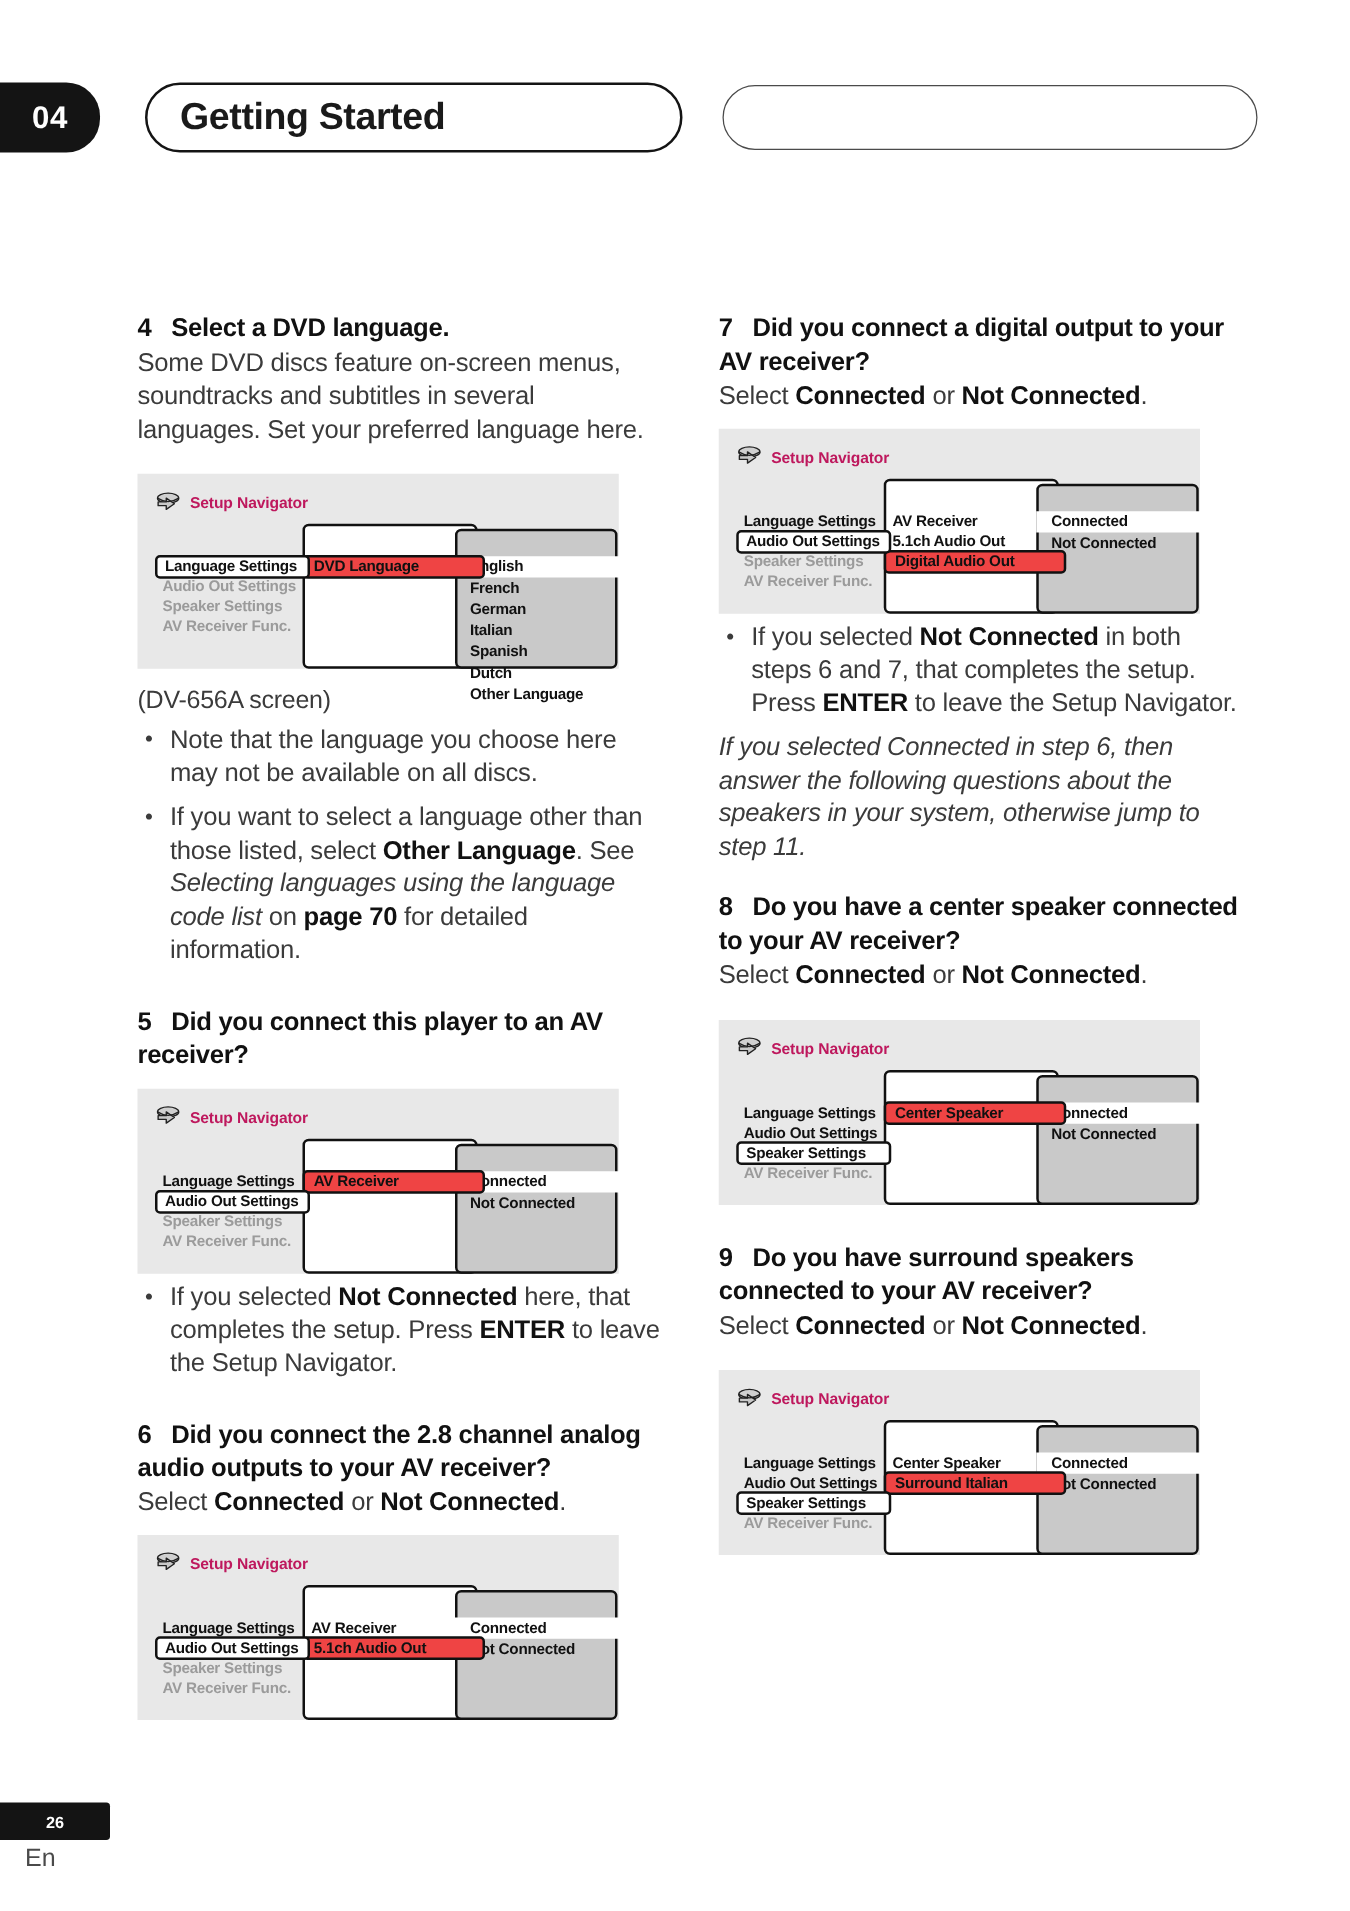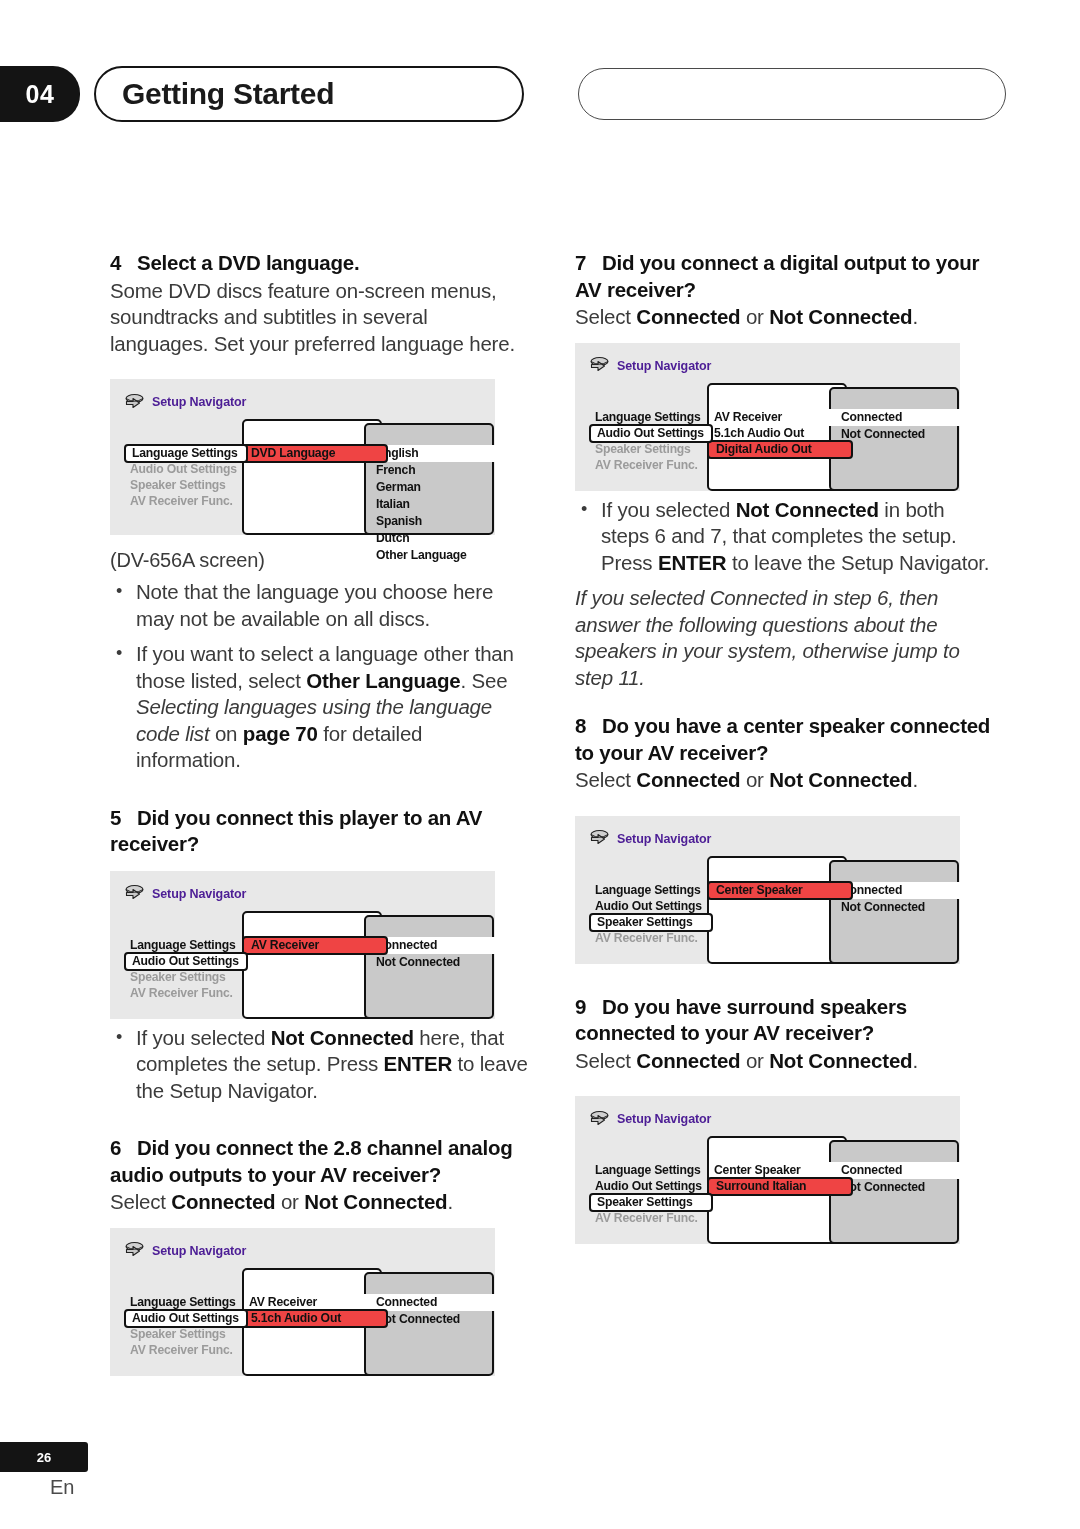--- a/index.html
+++ b/index.html
@@ -17,21 +17,21 @@
     position: absolute; left: 0; top: 0;
     width: 80px; height: 56px;
     background: #141414;
     border-top-right-radius: 27px; border-bottom-right-radius: 27px;
     color: #ffffff;
     font-size: 25px; font-weight: bold;
     display: flex; align-items: center; justify-content: center;
     letter-spacing: 0.5px;
   }
   .title-pill {
-    position: absolute; left: 94px; top: 0;
+    position: absolute; left: 116px; top: 0;
     width: 430px; height: 56px;
     border: 2.5px solid #141414;
     border-radius: 28px;
     background: #ffffff;
     display: flex; align-items: center;
   }
   .title-pill span {
     padding-left: 26px;
     font-size: 30px; font-weight: bold;
     letter-spacing: -0.3px;
@@ -96,21 +96,21 @@
   
   .sn-screen {
     position: relative;
     width: 385px;
     background: #e8e8e8;
     padding: 12px 14px 0 14px;
   }
   .sn-title-row { display: flex; align-items: center; height: 22px; }
   .sn-icon { width: 24px; height: 19px; margin-right: 4px; flex: 0 0 auto; }
   .sn-title {
-    font-size: 12.5px; font-weight: bold; color: #4c1d95;
+    font-size: 12.5px; font-weight: bold; color: #be185d;
     font-family: "Liberation Sans", sans-serif;
     letter-spacing: -0.1px;
   }
 
   .sn-body { position: relative; margin-top: 6px; height: 108px; }
 
   
   .sn-panel-mid {
     position: absolute; left: 118px; top: 0;
     width: 140px; height: 108px;
@@ -183,21 +183,21 @@
   
   .footer { position: absolute; left: 0; bottom: 30px; width: 200px; }
   .page-badge {
     width: 88px; height: 30px;
     background: #141414; color: #ffffff;
     font-size: 13px; font-weight: bold;
     display: flex; align-items: center; justify-content: center;
     border-top-right-radius: 3px; border-bottom-right-radius: 3px;
   }
   .page-lang {
-    margin-top: 4px; padding-left: 50px;
+    margin-top: 4px; padding-left: 20px;
     font-size: 20px; color: #4a4a4a;
   }
 </style>
 </head>
 <body>
 
 <div class="header">
   <div class="chapter-badge">04</div>
   <div class="title-pill">
     <span>Getting Started</span>

